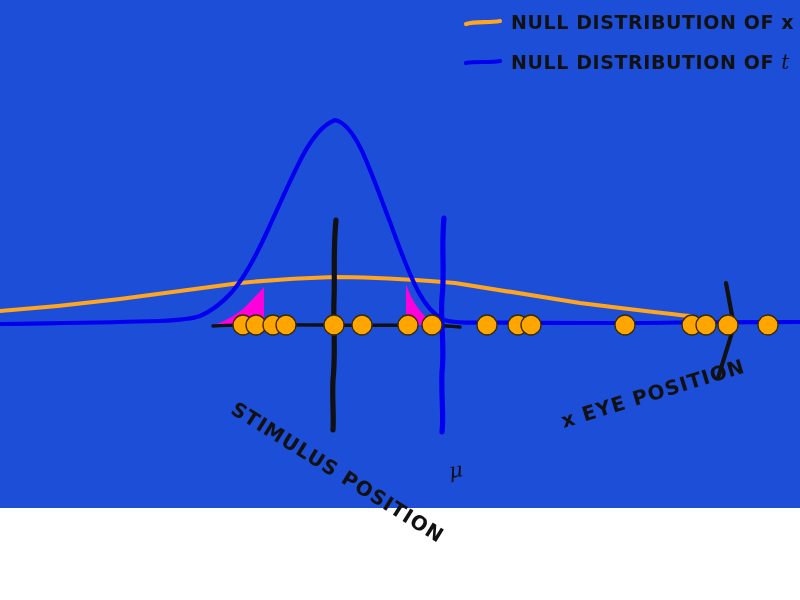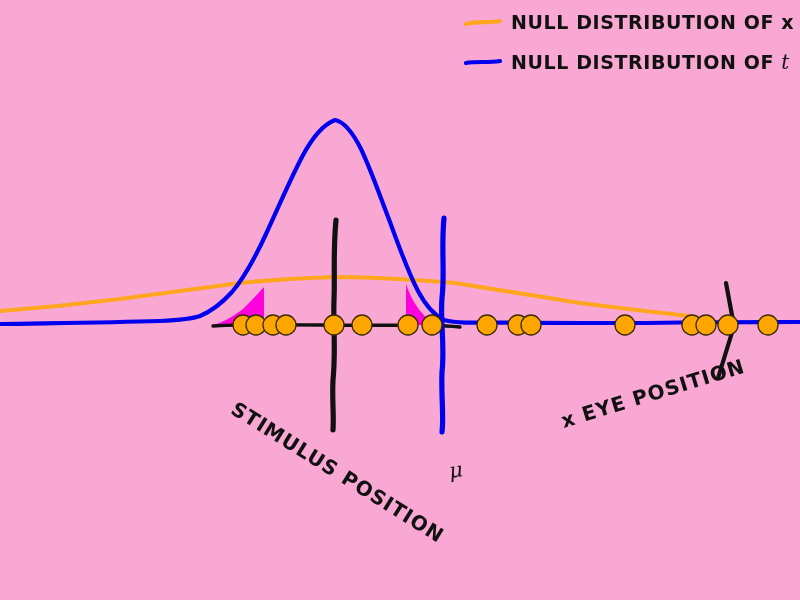--- a/index.html
+++ b/index.html
@@ -9,22 +9,22 @@
   }
   body {
     width: 800px;
     height: 600px;
     overflow: hidden;
     font-family: "DejaVu Sans", sans-serif;
   }
   #figure {
     position: relative;
     width: 800px;
-    height: 600px;
-    background: #f9a8d4;
+    height: 508px;
+    background: #1d4ed8;
   }
   #canvas {
     position: absolute;
     top: 0;
     left: 0;
     width: 800px;
     height: 600px;
   }
   .legend-label {
     font-family: "DejaVu Sans", sans-serif;

